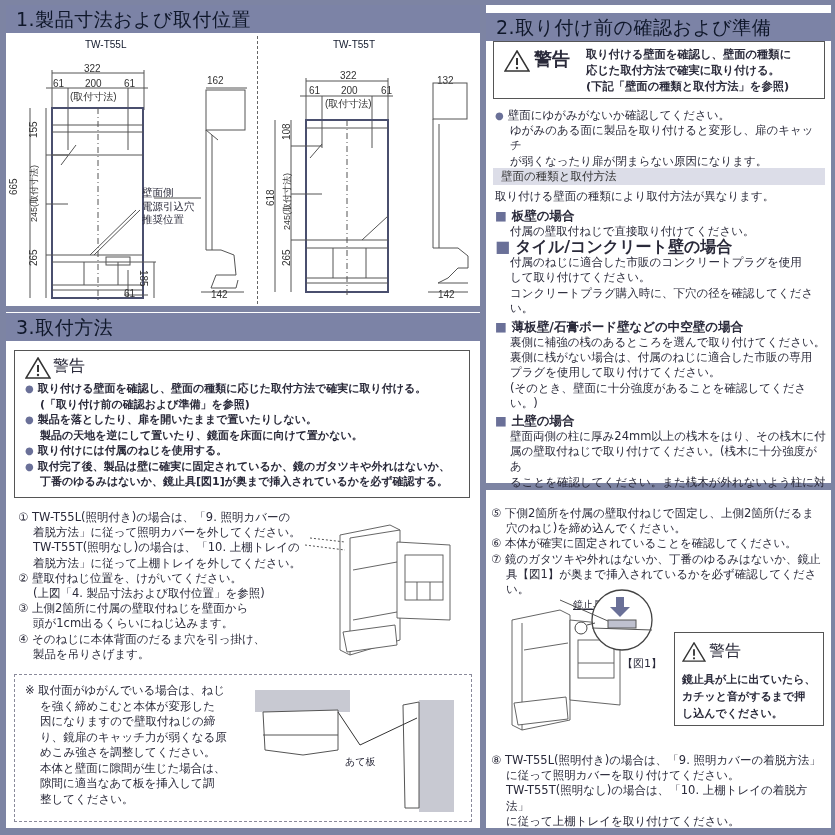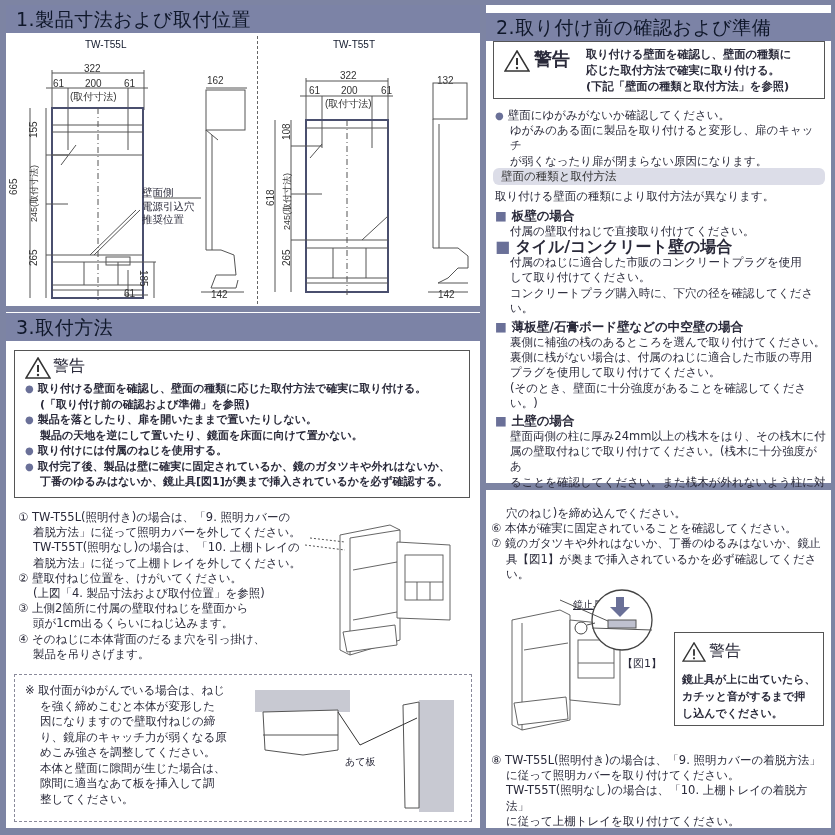--- a/index.html
+++ b/index.html
@@ -159,21 +159,21 @@
       <div>(下記「壁面の種類と取付方法」を参照)</div>
     </div>
   </div>
 
   <div class="abs txt" style="left:495px; top:108px; width:330px;">
     <div class="bullet">壁面にゆがみがないか確認してください。</div>
     <div class="ind">ゆがみのある面に製品を取り付けると変形し、扉のキャッチ</div>
     <div class="ind">が弱くなったり扉が閉まらない原因になります。</div>
   </div>
 
-  <div class="subhdr" style="left:493px; top:168px; width:332px;border-radius:6px;">壁面の種類と取付方法</div>
+  <div class="subhdr" style="left:493px; top:168px; width:332px;">壁面の種類と取付方法</div>
   <div class="abs txt" style="left:495px; top:189px;">取り付ける壁面の種類により取付方法が異なります。</div>
 
   <div class="abs txt" style="left:495px; top:208px; width:332px;">
     <div>
       <div class="sqb bold" style="font-size:12.5px; line-height:16px;">板壁の場合</div>
       <div class="ind">付属の壁取付ねじで直接取り付けてください。</div>
     </div>
     <div>
       <div class="sqb bold" style="font-size:16px; line-height:16px;">タイル/コンクリート壁の場合</div>
       <div class="ind">付属のねじに適合した市販のコンクリートプラグを使用</div>
@@ -277,20 +277,21 @@
       <rect x="176" y="20" width="35" height="112" fill="#c8c9d2"></rect>
       <path d="M160 25 L176 22 L176 128 L162 128 Z" fill="#fff" stroke="#555"></path>
       <line x1="95" y1="32" x2="117" y2="65" stroke="#333"></line>
       <line x1="117" y1="65" x2="174" y2="38" stroke="#333"></line>
     </svg>
     <div class="abs" style="left:330px; top:80px; font-size:10px;">あて板</div>
   </div>
 
   <div class="abs txt" style="left:491px; top:506px; width:338px;">
     <div>
+      <div><span>⑤</span> <span>下側2箇所を付属の壁取付ねじで固定し、上側2箇所(だるま</span></div>
       <div class="ind">穴のねじ)を締め込んでください。</div>
     </div>
     <div>
       <div><span>⑥</span> <span>本体が確実に固定されていることを確認してください。</span></div>
     </div>
     <div>
       <div><span>⑦</span> <span>鏡のガタツキや外れはないか、丁番のゆるみはないか、鏡止</span></div>
       <div class="ind">具【図1】が奥まで挿入されているかを必ず確認してください。</div>
     </div>
   </div>

